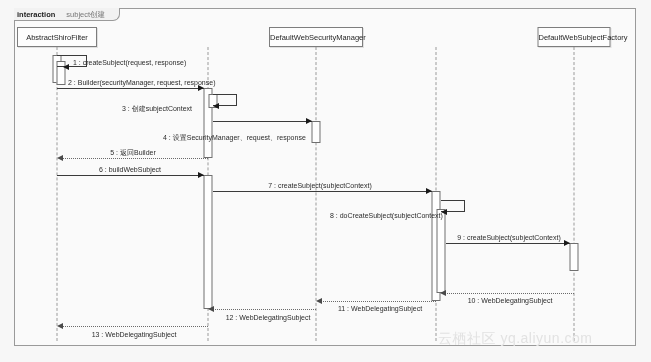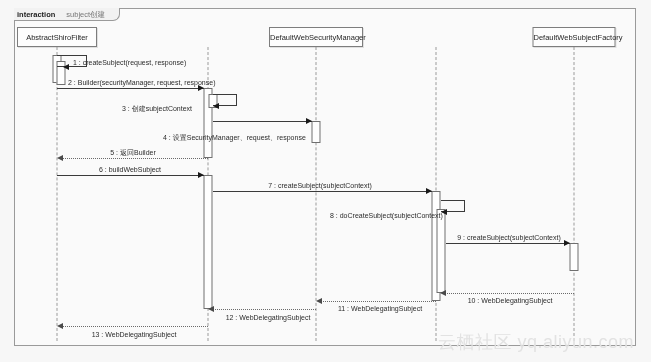--- a/index.html
+++ b/index.html
@@ -126,21 +126,21 @@
     position: absolute;
     border: 1px solid #3a3a3a;
     border-left: none;
     box-sizing: border-box;
     background: transparent;
   }
 
   
   #watermark {
     position: absolute;
-    font-size: 18px;
+    font-size: 14px;
     color: #e2e2e2;
     white-space: nowrap;
     letter-spacing: 0.5px;
     user-select: none;
   }
 </style>
 </head>
 <body>
 
 <div id="canvas">
@@ -153,21 +153,21 @@
     <span class="kw">interaction</span><span class="nm">subject创建</span>
   </div>
 
   
   <div class="lifeline-head" style="left:57px; top:27px; width:80px;">
     <span>AbstractShiroFilter</span>
   </div>
   <div class="lifeline-head" style="left:316px; top:27px; width:94px;">
     <span>DefaultWebSecurityManager</span>
   </div>
-  <div class="lifeline-head" style="left:574px; top:27px; width:83px;">
+  <div class="lifeline-head" style="left:574px; top:27px; width:73px;">
     <span>DefaultWebSubjectFactory</span>
   </div>
 
   
   <div class="lifeline-stem" style="left:57px;  top:47px; height:294px;"></div>
   <div class="lifeline-stem" style="left:208px; top:47px; height:294px;"></div>
   <div class="lifeline-stem" style="left:316px; top:47px; height:294px;"></div>
   <div class="lifeline-stem" style="left:436px; top:47px; height:294px;"></div>
   <div class="lifeline-stem" style="left:574px; top:47px; height:294px;"></div>
 

